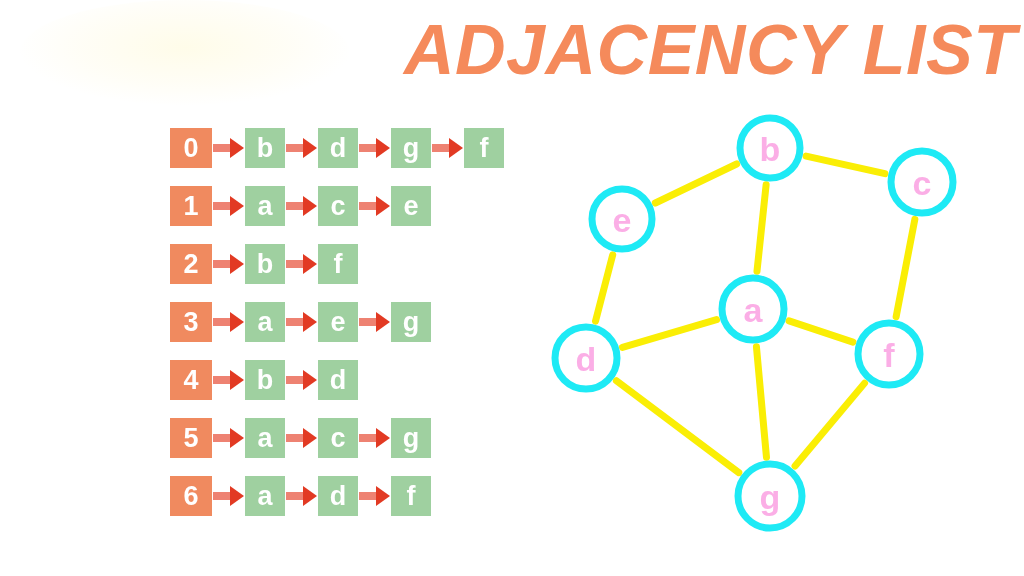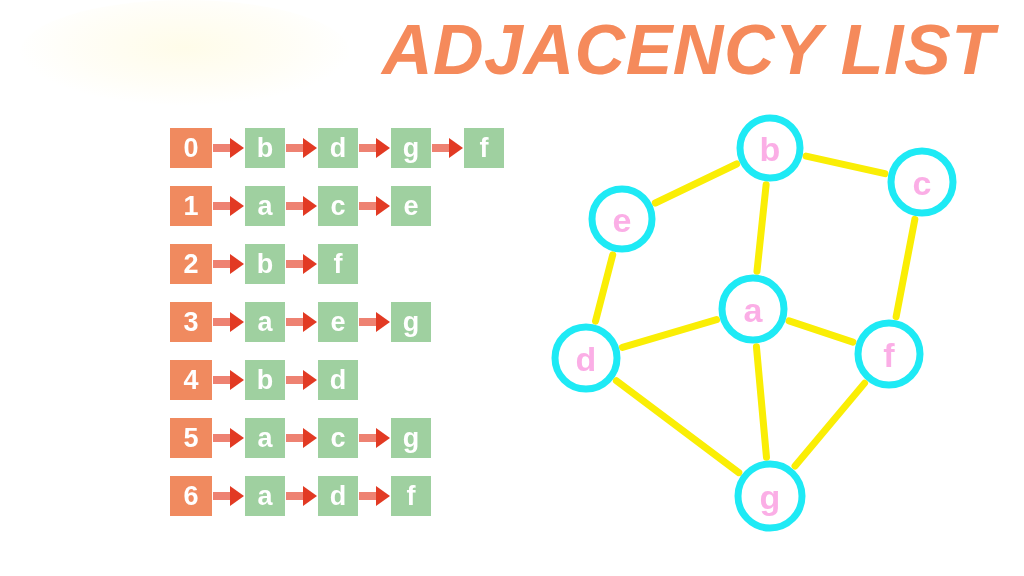--- a/index.html
+++ b/index.html
@@ -27,21 +27,21 @@
     background: radial-gradient(ellipse at 50% 45%,
                 rgba(255,252,232,0.95) 0%,
                 rgba(255,253,243,0.75) 45%,
                 rgba(255,255,255,0) 72%);
     pointer-events: none;
   }
 
   
   #page-title {
     position: absolute;
-    left: 382px;
+    left: 404px;
     top: 10px;
     font-size: 70px;
     line-height: 80px;
     font-weight: bold;
     font-style: italic;
     letter-spacing: 0.5px;
     color: #F58A5B;
     white-space: nowrap;
     font-family: "Liberation Sans", sans-serif;
   }

